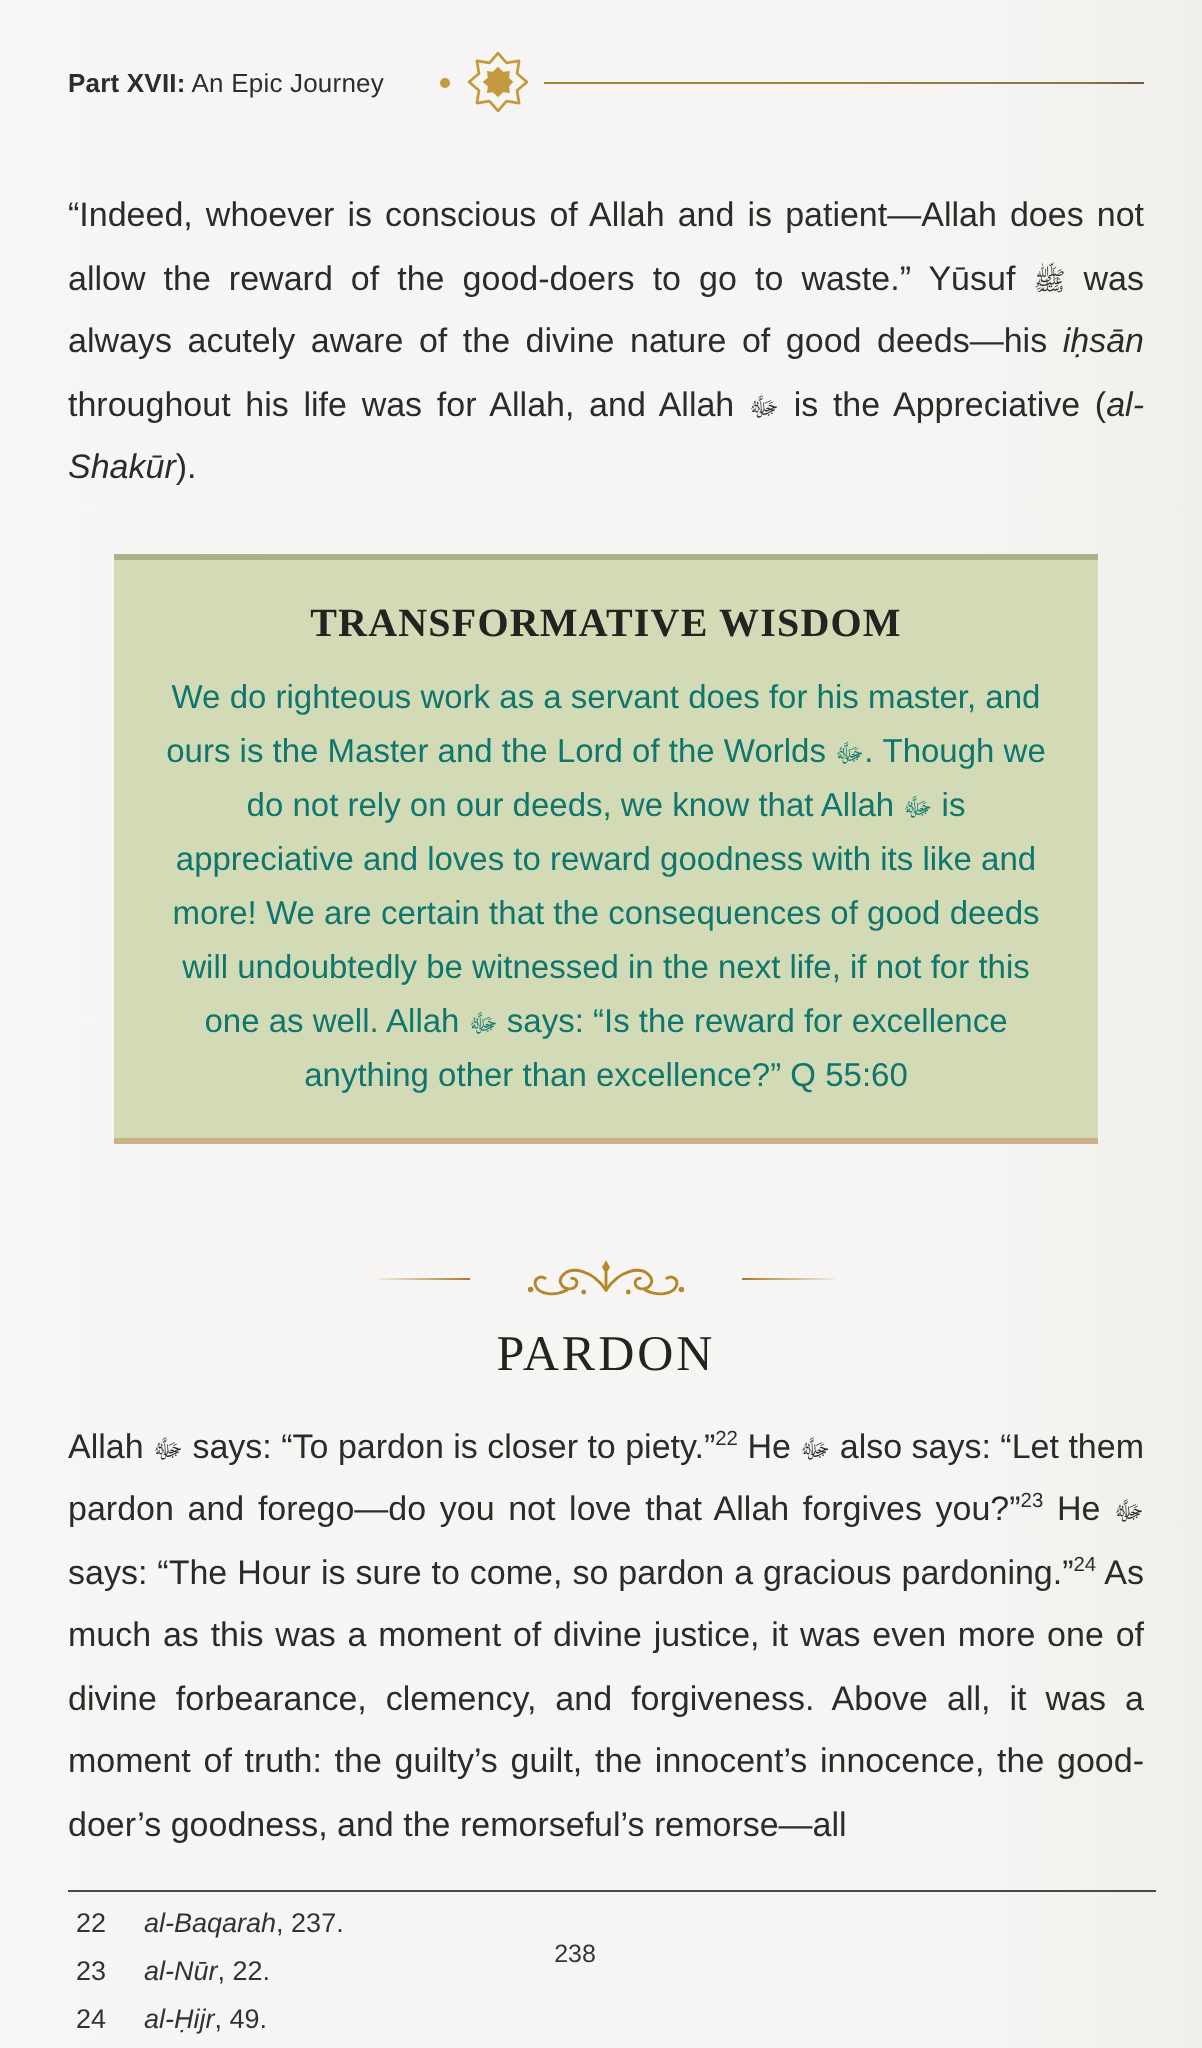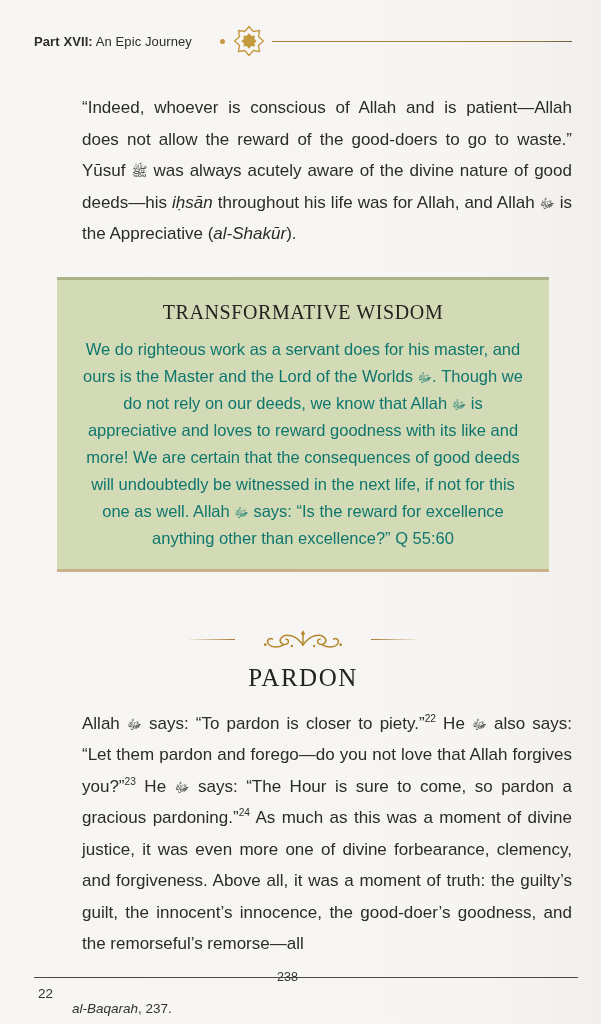--- a/index.html
+++ b/index.html
@@ -26,39 +26,38 @@
   .part-label .b{font-weight:bold;}
   .head-ornament{display:flex;align-items:center;margin-left:28px;}
   .head-dot{width:5px;height:5px;border-radius:50%;background:#c59a3e;margin-right:7px;}
   .head-rule{flex:1 1 auto;height:1px;margin-left:6px;
     background:linear-gradient(to right,#a9853c,#a08038 55%,#8d7540 90%,#6b5c3a);}
   
   .para{
     font-size:17px;line-height:31.5px;
     text-align:justify;
     color:#2c2b29;
-    margin-left:48px;
   }
   .para-1{margin-top:40px;}
   .run-italic{font-style:italic;}
   .run-sup{vertical-align:super;font-size:.6em;line-height:0;}
   .run-honorific{font-size:.78em;line-height:0;}
   
   .wisdom-box{
     width:492px;margin:27px auto 0 auto;
     box-sizing:border-box;
     background:#d3dbb6;
     border-top:3px solid #aab287;
     border-bottom:3px solid #c9b288;
     padding:19px 22px 17px 22px;
     text-align:center;
   }
   .wisdom-title{
     font-family:"Liberation Serif","DejaVu Serif",serif;
-    font-weight:normal;font-size:20px;letter-spacing:.6px;
+    font-weight:bold;font-size:20px;letter-spacing:.6px;
     color:#23231f;
     margin:2px 0 12px 0;
   }
   .wisdom-body{
     font-size:16.5px;line-height:27px;
     color:#0f766e;
   }
   
   .divider{
     margin-top:54px;
@@ -78,21 +77,21 @@
   .para-2{margin-top:16px;}
   
   .footnotes{margin-top:15px;}
   .footnote-rule{height:1px;background:#4a4947;width:544px;}
   .footnote-row{
     display:flex;font-size:13.5px;line-height:16px;
     margin-top:8px;color:#333230;
   }
   .footnote-row:first-of-type{margin-top:10px;}
   .fn-num{width:22px;flex:0 0 auto;margin-left:4px;}
-  .fn-text{margin-left:12px;margin-top:15px;}
+  .fn-text{margin-left:12px;}
   .fn-source{font-style:italic;}
   
   .page-number{
     position:absolute;left:0;right:26px;bottom:40px;
     text-align:center;font-size:12.5px;color:#373634;
   }
 </style>
 </head>
 <body>
 

